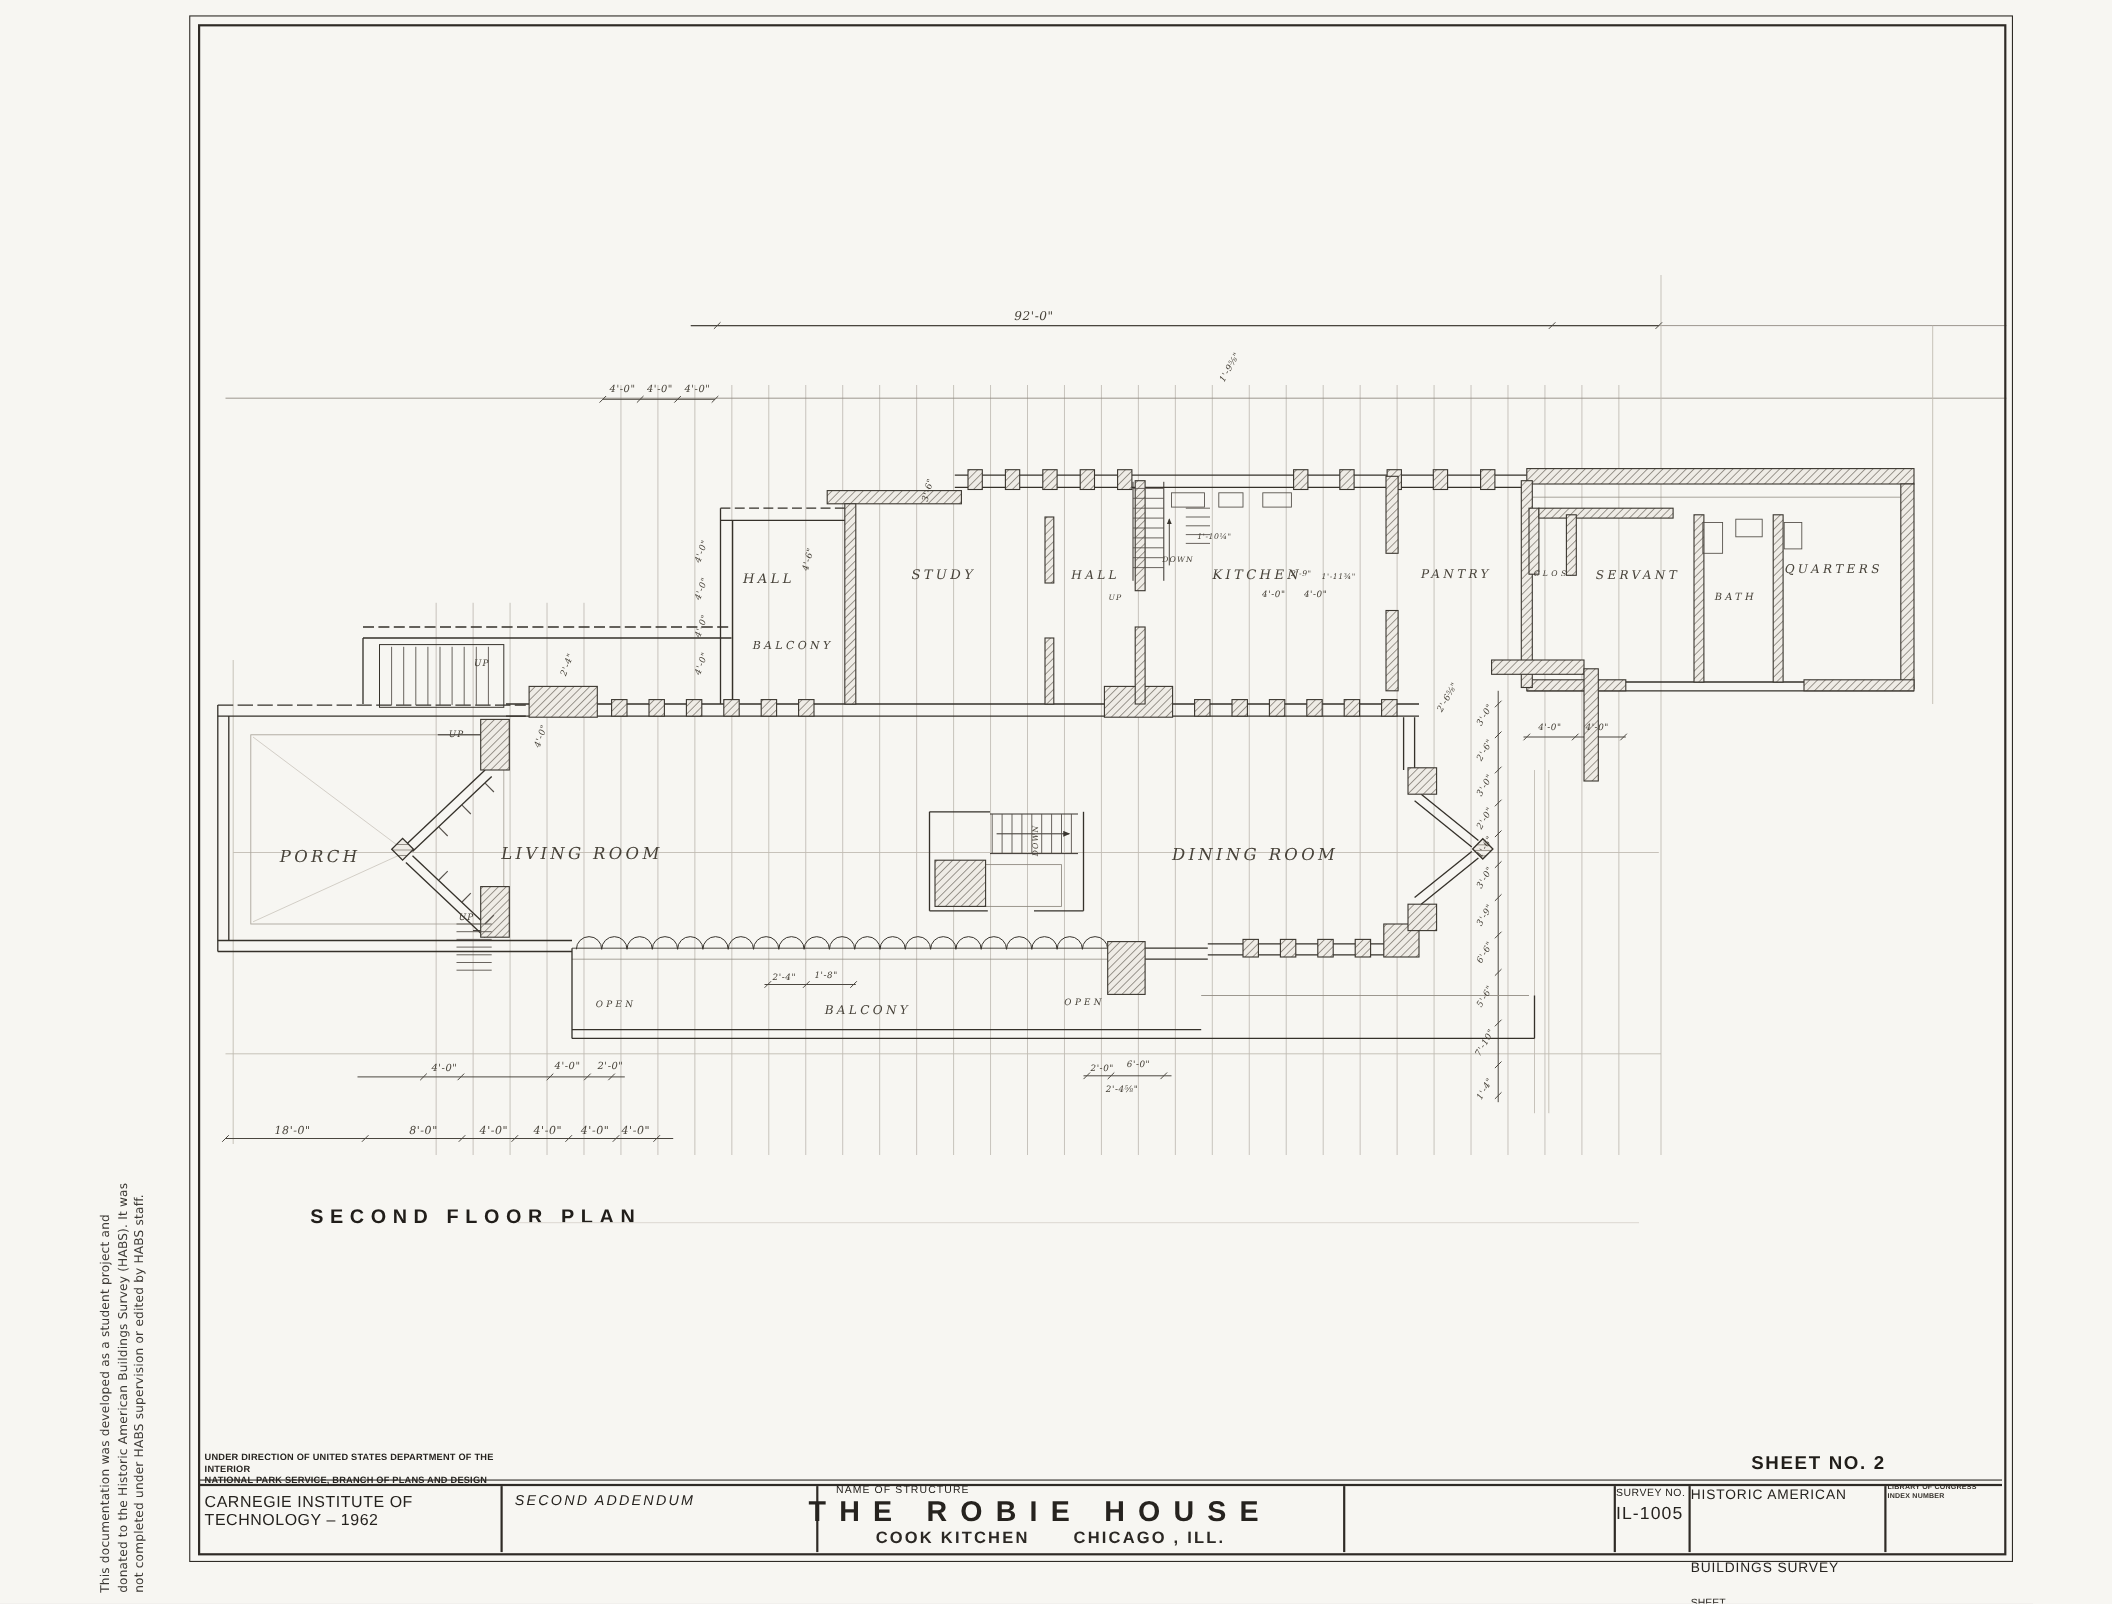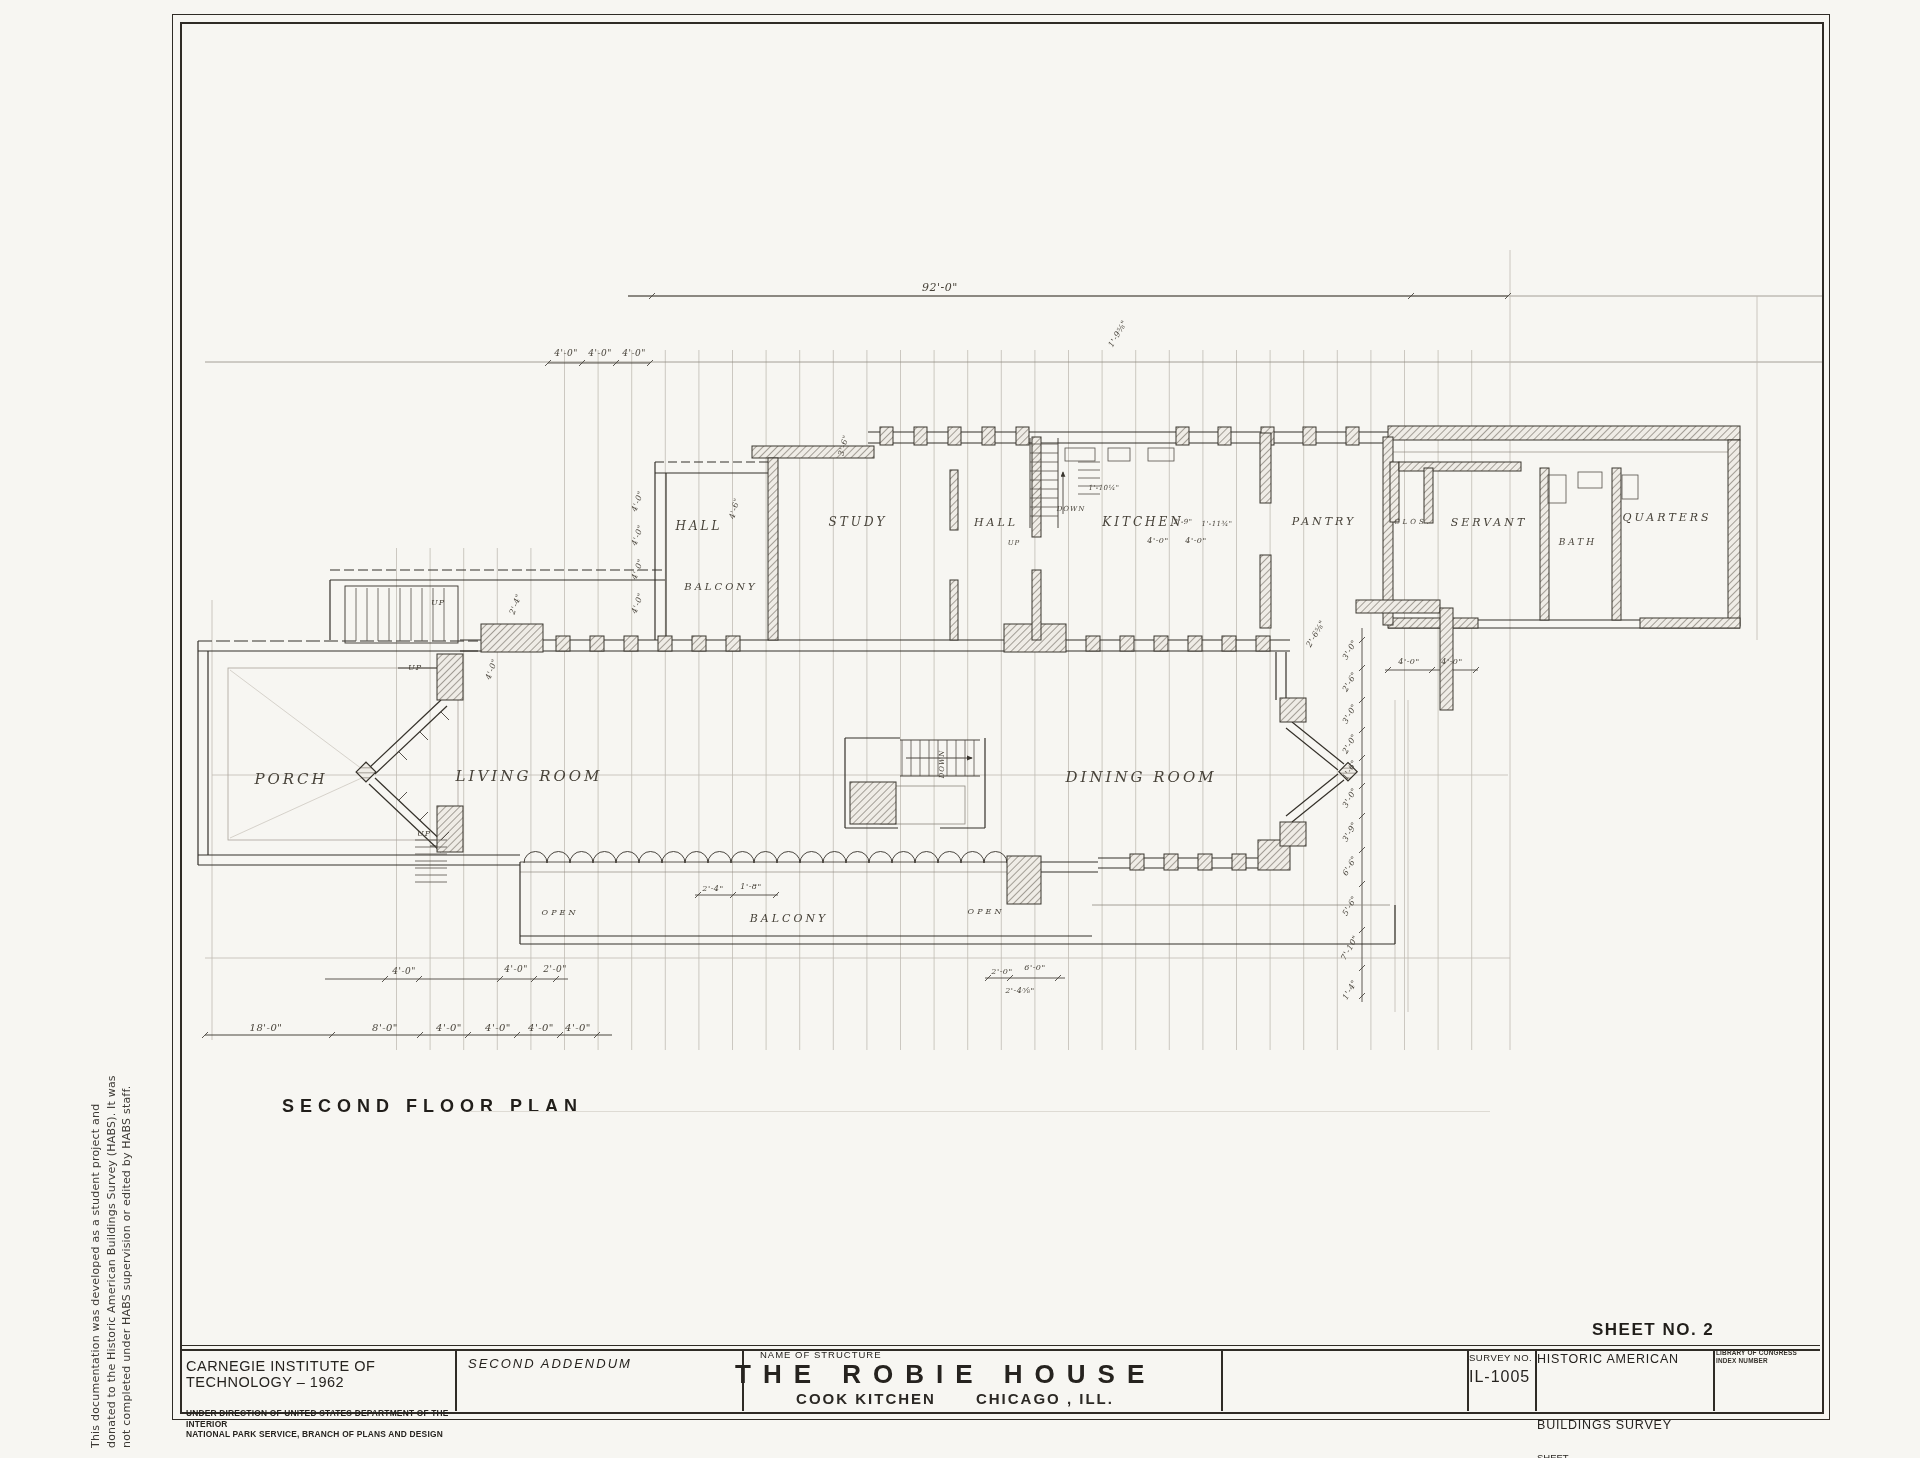--- a/index.html
+++ b/index.html
@@ -18,21 +18,21 @@
   .caption-rule{left:470px;top:1111px;width:1020px;height:1px;background:#dedbd4;}
   
   .drawn-by{left:197px;top:1324px;font-weight:bold;font-size:17px;letter-spacing:2.5px;color:#211e1a;white-space:nowrap;}
   .drawn-by .names{margin-left:26px;}
   .sheet-no{left:1592px;top:1320px;font-weight:bold;font-size:17px;letter-spacing:1.5px;color:#211e1a;}
   .band-rule-a{left:180px;top:1345px;width:1640px;height:1px;background:#2f2b26;}
   .band-rule-b{left:180px;top:1349px;width:1640px;height:2px;background:#2f2b26;}
   .vdiv{top:1351px;width:2px;height:60px;background:#2f2b26;}
   .tb-cell{color:#26231f;text-align:left;}
   .tb-org{left:186px;top:1358px;width:266px;font-size:14.5px;letter-spacing:.5px;}
-  .tb-dir{left:186px;top:1408px;width:266px;font-size:8.4px;font-weight:bold;line-height:10.5px;letter-spacing:.2px;}
+  .tb-dir{left:186px;top:1319px;width:266px;font-size:8.4px;font-weight:bold;line-height:10.5px;letter-spacing:.2px;}
   .tb-addendum{left:468px;top:1356px;font-size:13px;letter-spacing:2px;text-align:left;font-style:italic;}
   .tb-namelabel{left:760px;top:1349px;width:390px;font-size:9.5px;letter-spacing:1px;}
   .tb-structure{left:735px;top:1359px;width:440px;font-size:26px;font-weight:bold;letter-spacing:12px;white-space:nowrap;}
   .tb-loc{left:735px;top:1390px;width:440px;font-size:15px;font-weight:bold;letter-spacing:2px;
           display:flex;justify-content:center;gap:40px;}
   .tb-surveylabel{left:1469px;top:1352px;width:64px;font-size:9.5px;letter-spacing:.5px;}
   .tb-surveyno{left:1469px;top:1368px;width:64px;font-size:16px;letter-spacing:1px;}
   .tb-habs1{left:1537px;top:1352px;width:174px;font-size:12.5px;letter-spacing:.8px;}
   .tb-habs2{left:1537px;top:1370px;width:174px;font-size:12.5px;letter-spacing:.8px;margin-top:48px;}
   .tb-sheetline{left:1537px;top:1452px;width:174px;display:flex;justify-content:center;align-items:baseline;gap:7px;font-size:9.5px;flex-direction:column;}

